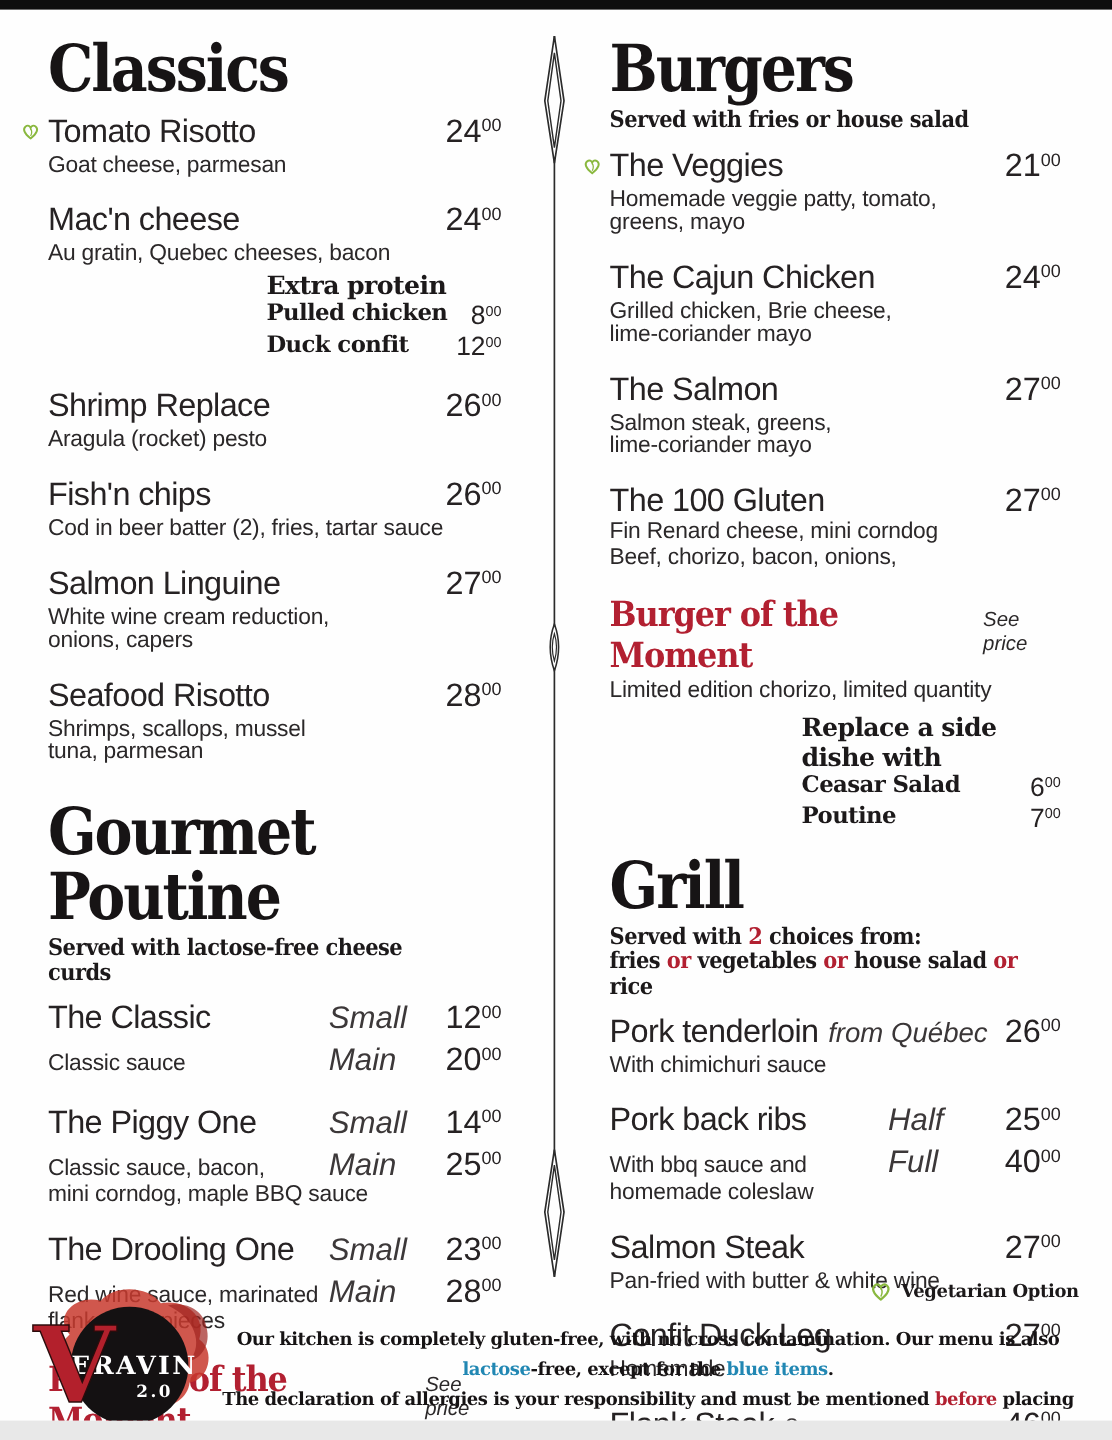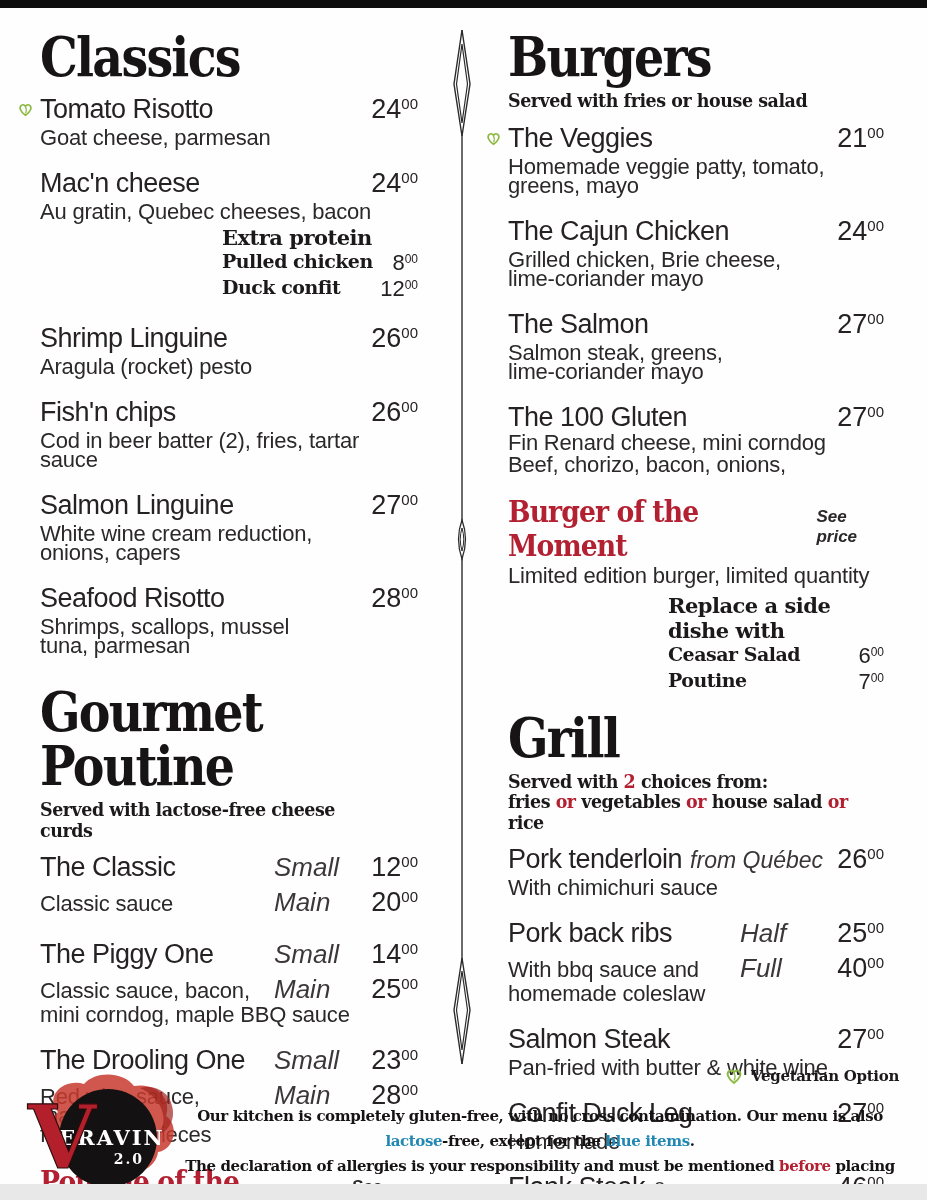--- a/index.html
+++ b/index.html
@@ -19,31 +19,31 @@
   .blue{color:#2187b3;}
 
   .item{position:relative;margin-top:21px;}
   .item:first-of-type{margin-top:14px;}
   .row{display:flex;justify-content:space-between;align-items:baseline;}
   .iname{font-size:27px;letter-spacing:-.5px;color:#262223;}
   .suffix{font-size:23px;font-style:italic;color:#3a3637;letter-spacing:0;margin-left:8px;}
   .suffix.small{font-size:20px;}
   .price{font-size:27px;white-space:nowrap;text-align:right;color:#262223;}
   .price sup{font-size:15px;vertical-align:9px;letter-spacing:0;}
-  .desc{font-size:22px;line-height:19px;color:#2b2829;margin-top:3px;letter-spacing:-.2px;}
+  .desc{font-size:19px;line-height:19px;color:#2b2829;margin-top:3px;letter-spacing:-.2px;}
 
   .sg{display:grid;grid-template-columns:1fr 64px 76px;column-gap:4px;align-items:baseline;}
   .sg .desc{margin-top:0;}
   .sg .size{font-size:26px;font-style:italic;color:#3c3839;text-align:left;}
   .sg .wide{grid-column:1 / 4;}
   .sg .iname{padding-bottom:4px;}
 
   .mname{font-family:"DejaVu Serif",serif;font-weight:700;font-size:29px;letter-spacing:-1px;
          transform:scaleX(.92);transform-origin:left;}
-  .seeprice{font-size:17px;font-style:italic;color:#2b2829;font-weight:bold;}
+  .seeprice{font-size:17px;font-style:italic;color:#2b2829;}
 
   .addon{margin-top:4px;}
   .addon .ahead{font-family:"DejaVu Serif",serif;font-weight:700;font-size:21px;letter-spacing:-.5px;color:#1c191a;}
   .addon .arow{display:flex;justify-content:space-between;align-items:flex-start;}
   .addon .alabel{font-family:"DejaVu Serif",serif;font-weight:700;font-size:19px;letter-spacing:-.5px;color:#1c191a;}
   .addon .price{font-size:22px;}
   .addon .price sup{font-size:12px;vertical-align:7px;}
   .addon-extra{margin-left:182px;}
   .addon-replace{margin-left:160px;margin-top:8px;}
 
@@ -97,21 +97,21 @@
         </div>
         <div class="arow">
           <span class="alabel">Duck confit</span>
           <span class="price"><span>12</span><sup>00</sup></span>
         </div>
       </div>
     </div>
 
     <div class="item">
       <div class="row">
-        <span class="iname">Shrimp Linguine</span>
+        <span class="iname">Shrimp Replace</span>
         <span class="price"><span>26</span><sup>00</sup></span>
       </div>
       <div class="desc">Aragula (rocket) pesto</div>
     </div>
 
     <div class="item">
       <div class="row">
         <span class="iname">Fish'n chips</span>
         <span class="price"><span>26</span><sup>00</sup></span>
       </div>
@@ -236,21 +236,21 @@
       </div>
       <div class="desc" style="margin-top:0;">Fin Renard cheese, mini corndog</div>
       <div class="desc">Beef, chorizo, bacon, onions,</div>
     </div>
 
     <div class="item">
       <div class="row">
         <span class="mname red">Burger of the Moment</span>
         <span class="seeprice">See price</span>
       </div>
-      <div class="desc">Limited edition burger, limited quantity</div>
+      <div class="desc">Limited edition chorizo, limited quantity</div>
       <div class="addon addon-replace">
         <div class="ahead">Replace a side dishe with</div>
         <div class="arow">
           <span class="alabel">Ceasar Salad</span>
           <span class="price"><span>6</span><sup>00</sup></span>
         </div>
         <div class="arow">
           <span class="alabel">Poutine</span>
           <span class="price"><span>7</span><sup>00</sup></span>
         </div>

